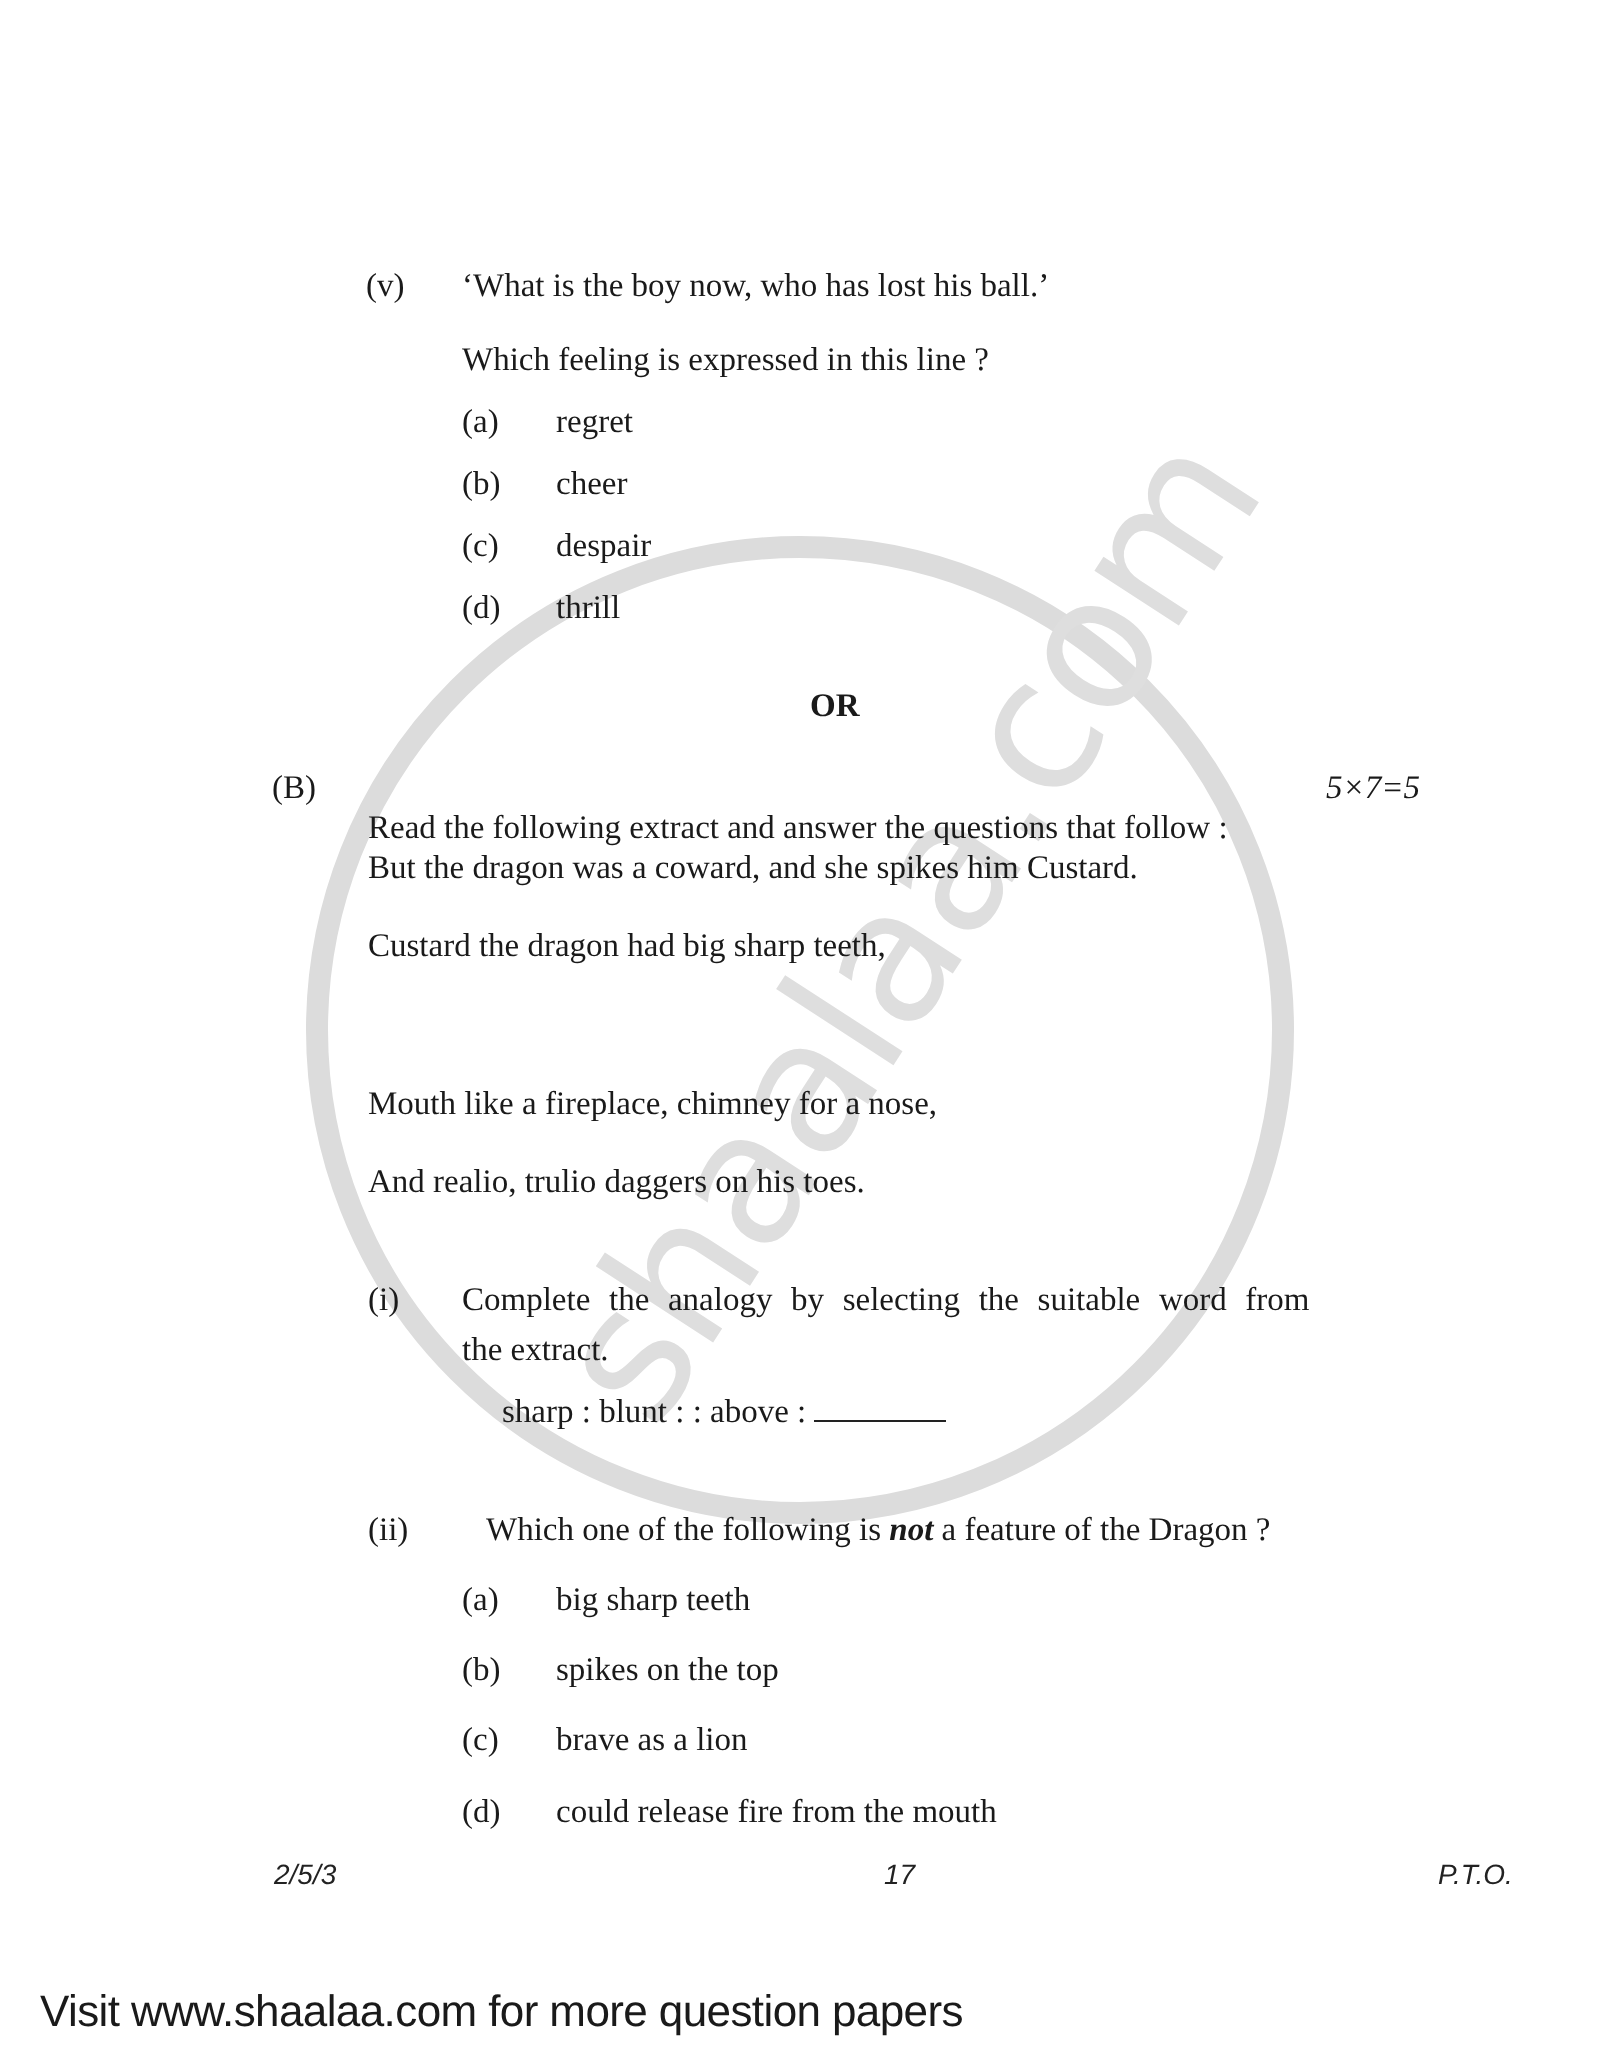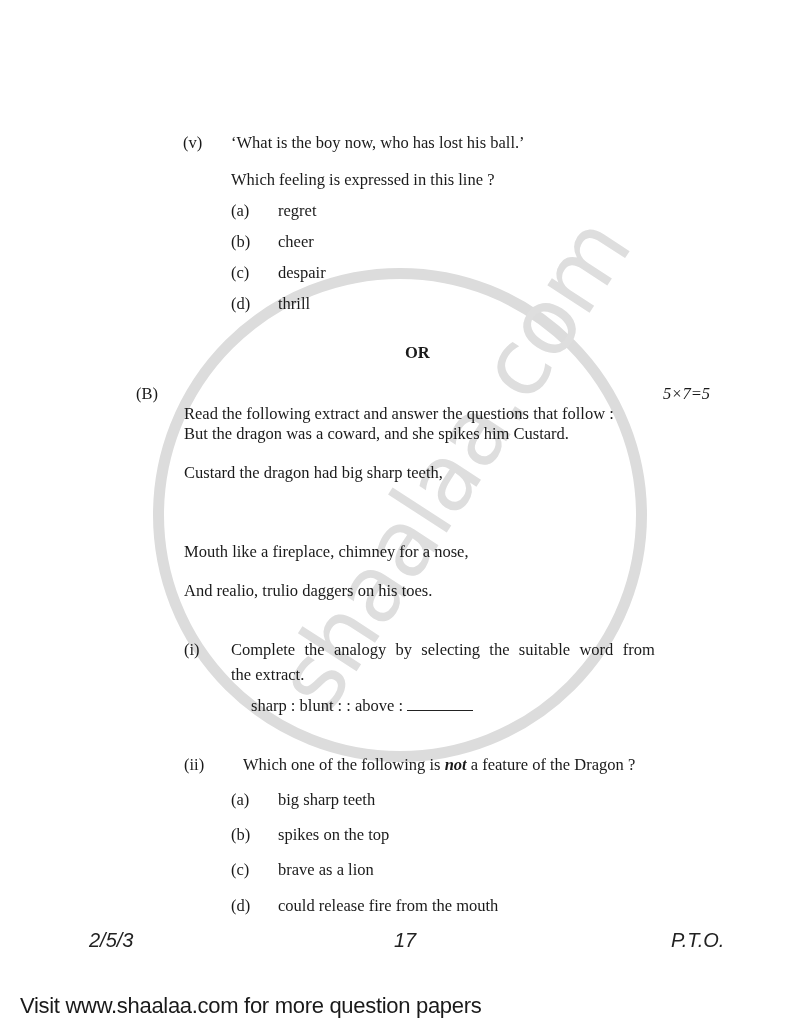--- a/index.html
+++ b/index.html
@@ -19,21 +19,21 @@
     }
     .watermark-text {
       position: absolute; left: 205px; top: 470px; width: 420px; text-align: center;
       font-family: "DejaVu Sans", sans-serif; font-size: 92px; color: #dedede;
       transform: rotate(-57deg); transform-origin: center center; z-index: 0;
       letter-spacing: -2px;
     }
     .content { position: absolute; inset: 0; z-index: 1; }
     .footer-code, .footer-page, .footer-pto {
       position: absolute; font-family: "Liberation Sans", "DejaVu Sans", sans-serif;
-      font-style: italic; font-size: 20px; color: #222;
+      font-style: italic; font-size: 14px; color: #222; margin-left: 48px;
     }
     .promo {
       position: absolute; left: 20px; top: 993px;
       font-family: "Liberation Sans", "DejaVu Sans", sans-serif;
       font-size: 22px; color: #1a1a1a; letter-spacing: -0.3px;
     }
     .blank { display: inline-block; width: 66px; border-bottom: 1px solid #222; height: 14px; vertical-align: baseline; }
   </style>
 </head>
 <body>

